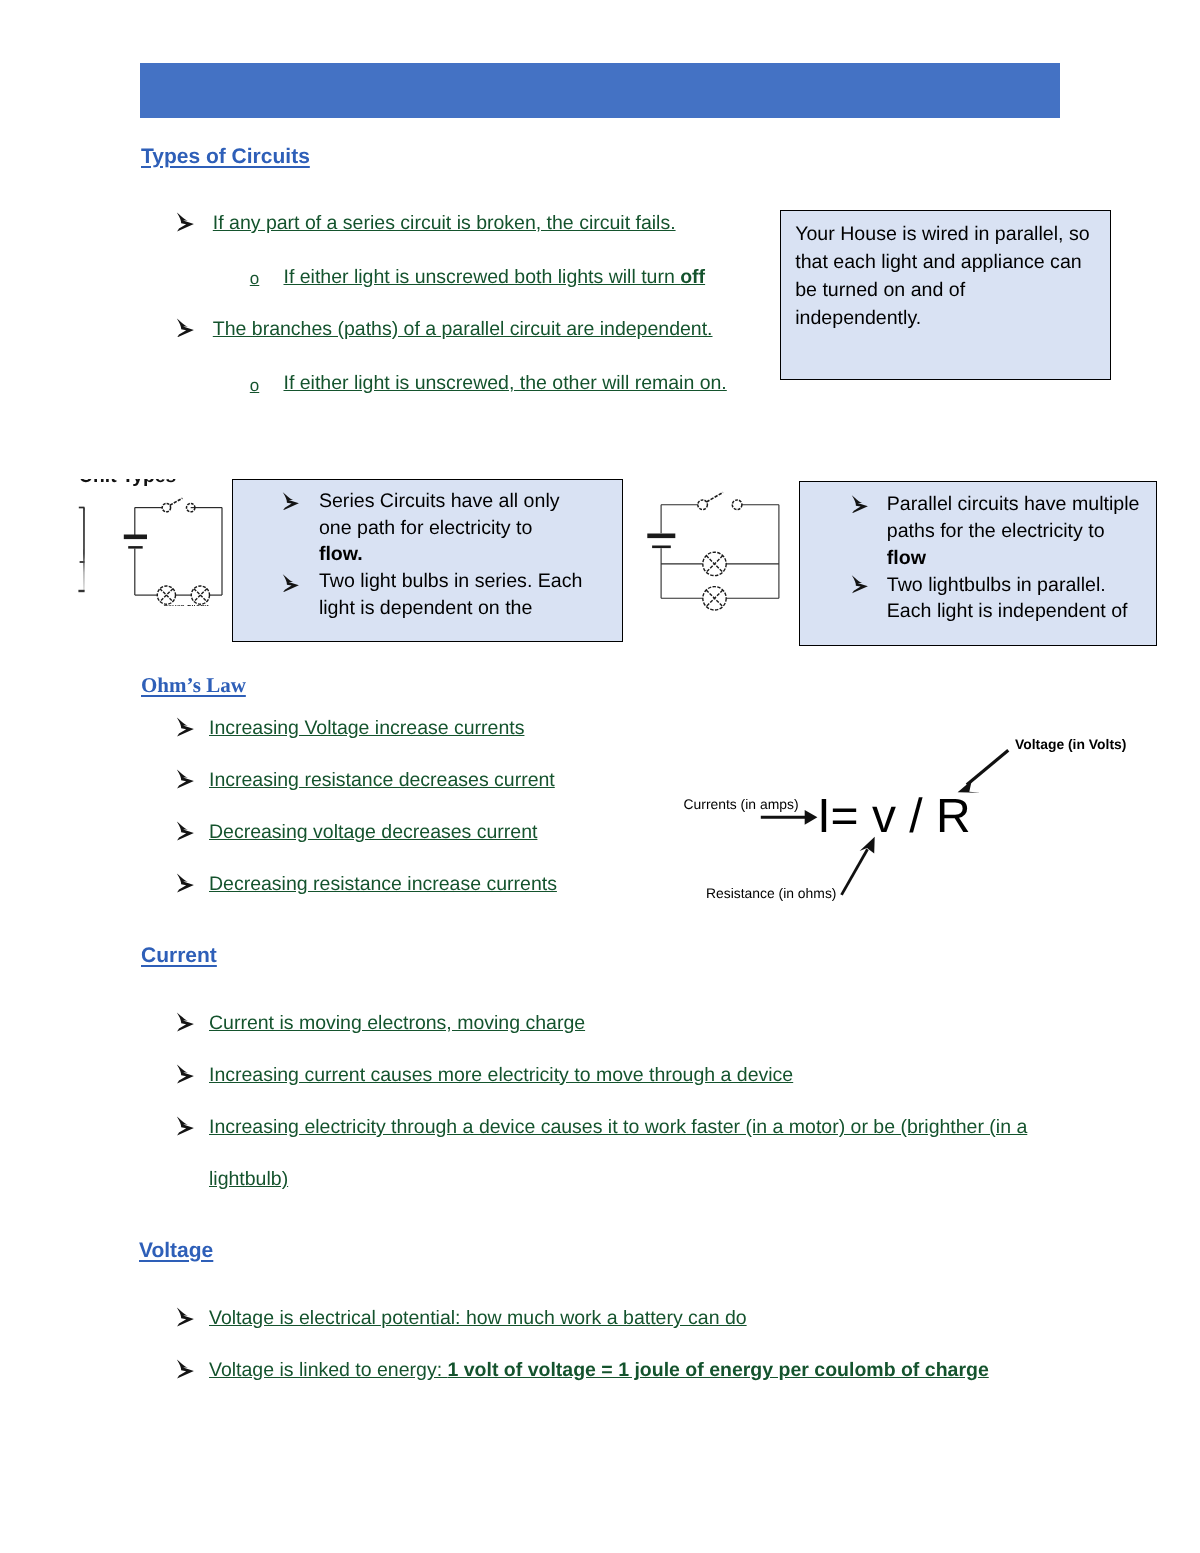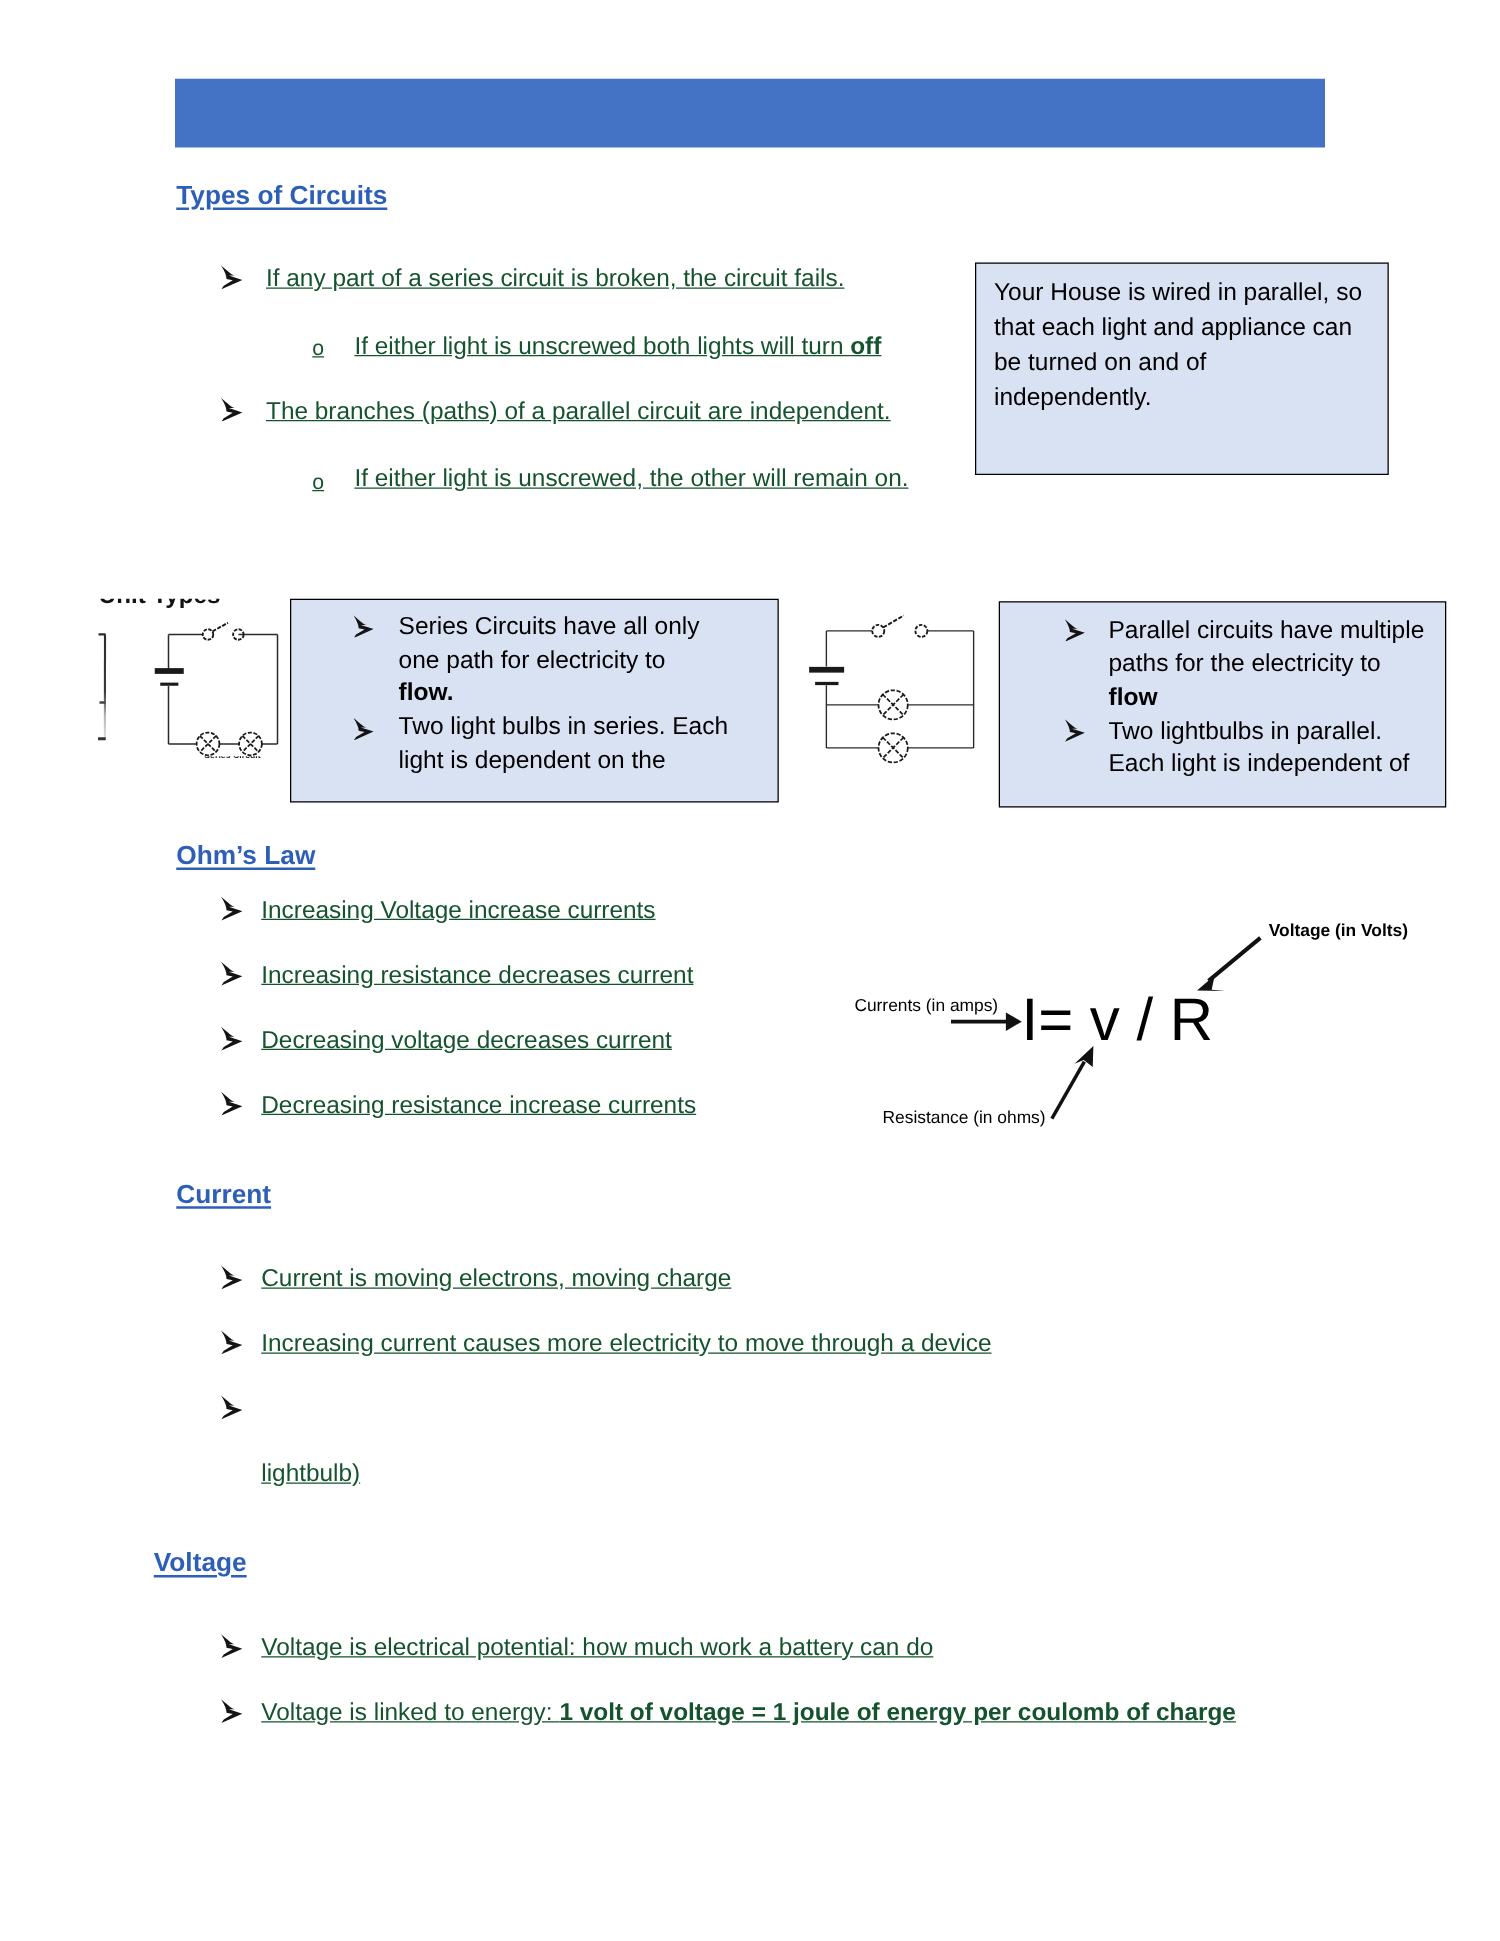--- a/index.html
+++ b/index.html
@@ -176,21 +176,21 @@
     <div class="ln" style="left:86.4px;top:39.6px;">paths for the electricity to</div>
     <div class="ln" style="left:86.4px;top:66.4px;font-weight:bold;">flow</div>
     <svg class="abs" style="left:50.6px;top:93.0px;" width="17.0" height="18.5" viewBox="0 0 15 16.3">
         <title>➢</title>
         <path d="M0.7 0.3 C2.8 2.0 5.0 4.0 6.6 5.3 C7.8 6.3 9.1 6.9 9.9 7.05 L5.9 7.05 L14.9 9.95 L0.9 16.2 L2.5 13.8 L8.5 10.2 L4.3 9.4 C4.5 7.6 3.3 4.4 0.7 0.3 Z" fill="#141414"></path>
       </svg>
     <div class="ln" style="left:86.4px;top:93.2px;">Two lightbulbs in parallel.</div>
     <div class="ln" style="left:86.4px;top:120.0px;">Each light is independent of</div>
   </div>
 
-  <div class="abs heading" style="left:141px;top:673px;">Ohm’s Law</div>
+  <div class="abs heading" style="left:141px;top:673px;font-family:Liberation Serif, serif;">Ohm’s Law</div>
 
   <svg class="abs" style="left:175.9px;top:717.0px;" width="18.0" height="19.6" viewBox="0 0 15 16.3">
       <title>➢</title>
       <path d="M0.7 0.3 C2.8 2.0 5.0 4.0 6.6 5.3 C7.8 6.3 9.1 6.9 9.9 7.05 L5.9 7.05 L14.9 9.95 L0.9 16.2 L2.5 13.8 L8.5 10.2 L4.3 9.4 C4.5 7.6 3.3 4.4 0.7 0.3 Z" fill="#141414"></path>
     </svg>
   <div class="bul" style="left:209px;top:719px;">Increasing Voltage increase currents</div>
   <svg class="abs" style="left:175.9px;top:769.0px;" width="18.0" height="19.6" viewBox="0 0 15 16.3">
       <title>➢</title>
       <path d="M0.7 0.3 C2.8 2.0 5.0 4.0 6.6 5.3 C7.8 6.3 9.1 6.9 9.9 7.05 L5.9 7.05 L14.9 9.95 L0.9 16.2 L2.5 13.8 L8.5 10.2 L4.3 9.4 C4.5 7.6 3.3 4.4 0.7 0.3 Z" fill="#141414"></path>
     </svg>
@@ -234,23 +234,24 @@
   <div class="bul" style="left:209px;top:1014px;">Current is moving electrons, moving charge</div>
   <svg class="abs" style="left:175.9px;top:1064.0px;" width="18.0" height="19.6" viewBox="0 0 15 16.3">
       <title>➢</title>
       <path d="M0.7 0.3 C2.8 2.0 5.0 4.0 6.6 5.3 C7.8 6.3 9.1 6.9 9.9 7.05 L5.9 7.05 L14.9 9.95 L0.9 16.2 L2.5 13.8 L8.5 10.2 L4.3 9.4 C4.5 7.6 3.3 4.4 0.7 0.3 Z" fill="#141414"></path>
     </svg>
   <div class="bul" style="left:209px;top:1066px;">Increasing current causes more electricity to move through a device</div>
   <svg class="abs" style="left:175.9px;top:1116.0px;" width="18.0" height="19.6" viewBox="0 0 15 16.3">
       <title>➢</title>
       <path d="M0.7 0.3 C2.8 2.0 5.0 4.0 6.6 5.3 C7.8 6.3 9.1 6.9 9.9 7.05 L5.9 7.05 L14.9 9.95 L0.9 16.2 L2.5 13.8 L8.5 10.2 L4.3 9.4 C4.5 7.6 3.3 4.4 0.7 0.3 Z" fill="#141414"></path>
     </svg>
+  <div class="bul" style="left:209px;top:1118px;">Increasing electricity through a device causes it to work faster (in a motor) or be (brighther (in a</div>
   <div class="bul" style="left:209px;top:1170px;">lightbulb)</div>
 
-  <div class="abs heading" style="left:123px;top:1239px;text-align:right;">Voltage</div>
+  <div class="abs heading" style="left:139px;top:1239px;text-align:right;">Voltage</div>
   <svg class="abs" style="left:175.9px;top:1307.0px;" width="18.0" height="19.6" viewBox="0 0 15 16.3">
       <title>➢</title>
       <path d="M0.7 0.3 C2.8 2.0 5.0 4.0 6.6 5.3 C7.8 6.3 9.1 6.9 9.9 7.05 L5.9 7.05 L14.9 9.95 L0.9 16.2 L2.5 13.8 L8.5 10.2 L4.3 9.4 C4.5 7.6 3.3 4.4 0.7 0.3 Z" fill="#141414"></path>
     </svg>
   <div class="bul" style="left:209px;top:1309px;">Voltage is electrical potential: how much work a battery can do</div>
   <svg class="abs" style="left:175.9px;top:1359.0px;" width="18.0" height="19.6" viewBox="0 0 15 16.3">
       <title>➢</title>
       <path d="M0.7 0.3 C2.8 2.0 5.0 4.0 6.6 5.3 C7.8 6.3 9.1 6.9 9.9 7.05 L5.9 7.05 L14.9 9.95 L0.9 16.2 L2.5 13.8 L8.5 10.2 L4.3 9.4 C4.5 7.6 3.3 4.4 0.7 0.3 Z" fill="#141414"></path>
     </svg>
   <div class="bul" style="left:209px;top:1361px;"><span>Voltage is linked to energy: </span><span style="font-weight:bold;">1 volt of voltage = 1 joule of energy per coulomb of charge</span></div>

